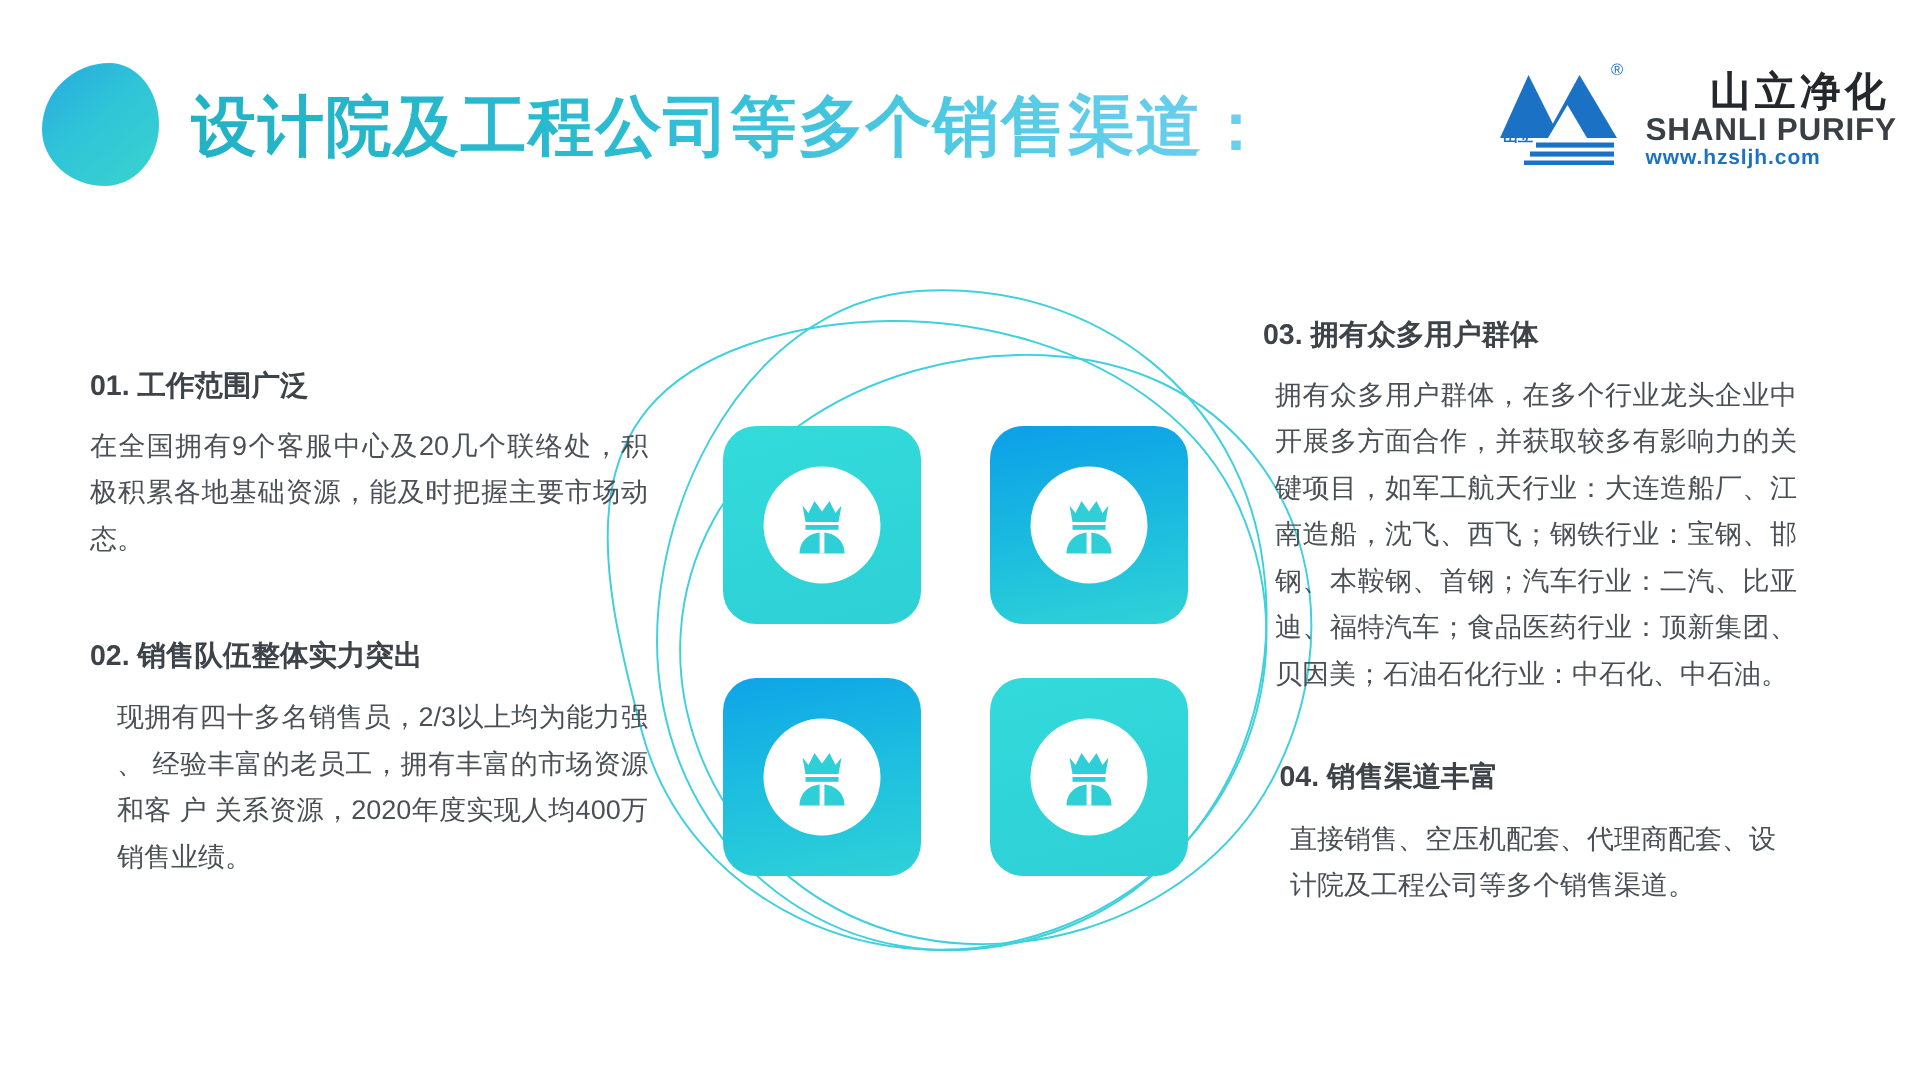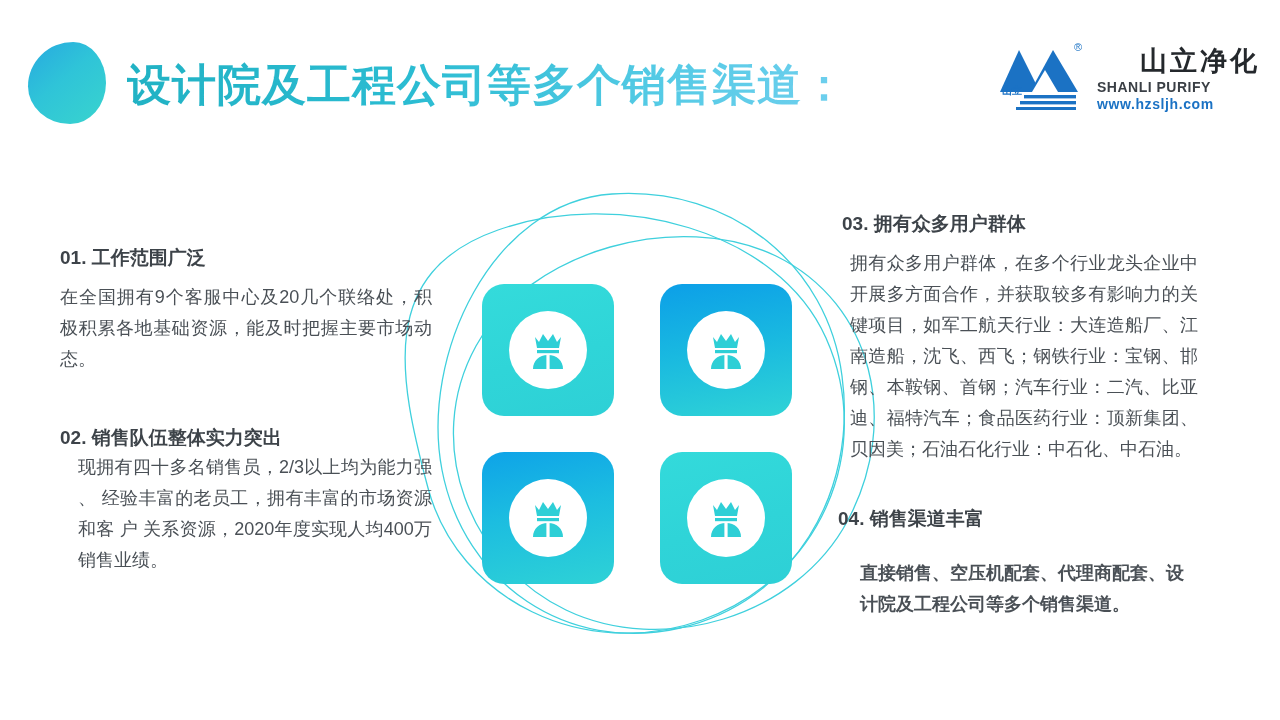--- a/index.html
+++ b/index.html
@@ -42,21 +42,21 @@
     position:absolute; left:2px; bottom:18px;
     font-size:10px; color:#1b72c4; font-weight:700; letter-spacing:0px;
   }
   .logo-cn {
     position:absolute; left:96px; top:6px;
     font-size:27px; font-weight:700; color:#24282c;
     letter-spacing:3px; line-height:30px; white-space:nowrap;margin-left:44px;
   }
   .logo-en {
     position:absolute; left:97px; top:38px;
-    font-size:14px; font-weight:700; color:#3a3f45;
+    font-size:21px; font-weight:700; color:#3a3f45;
     letter-spacing:0.5px; line-height:18px; white-space:nowrap;
   }
   .logo-url {
     position:absolute; left:97px; top:56px;
     font-size:14px; font-weight:700; color:#1b72c4;
     letter-spacing:0.6px; line-height:16px; white-space:nowrap;
   }
 
   
   .center-art { position:absolute; left:380px; top:170px; width:520px; height:490px; }
@@ -87,31 +87,31 @@
   }
 
   .left-block { width:372px; text-align:left; }
   .left-block .heading { }
   .left-block .body { text-align:justify; }
 
   #block01 { left:60px; top:244px; }
   #block01 .body { margin-top:10px; }
 
   #block02 { left:60px; top:424px; }
-  #block02 .body { padding-left:18px; }
+  #block02 .body { margin-top:11px; padding-left:18px; }
 
   .right-block { width:360px; text-align:left; }
 
   #block03 { left:838px; top:210px; }
   #block03 .heading { margin-left:4px; }
   #block03 .body { margin-top:10px; padding-left:12px; text-align:justify; }
 
   #block04 { left:838px; top:505px; }
-  #block04 .heading { margin-left:0; }
-  #block04 .body { margin-top:25px; padding-left:22px;font-weight:bold; }
+  #block04 .heading { margin-left:15px; }
+  #block04 .body { margin-top:11px; padding-left:22px; }
 </style>
 </head>
 <body>
 
 <div id="slide">
 
   <div class="blob"></div>
   <div class="slide-title">设计院及工程公司等多个销售渠道：</div>
 
   <div class="logo">

